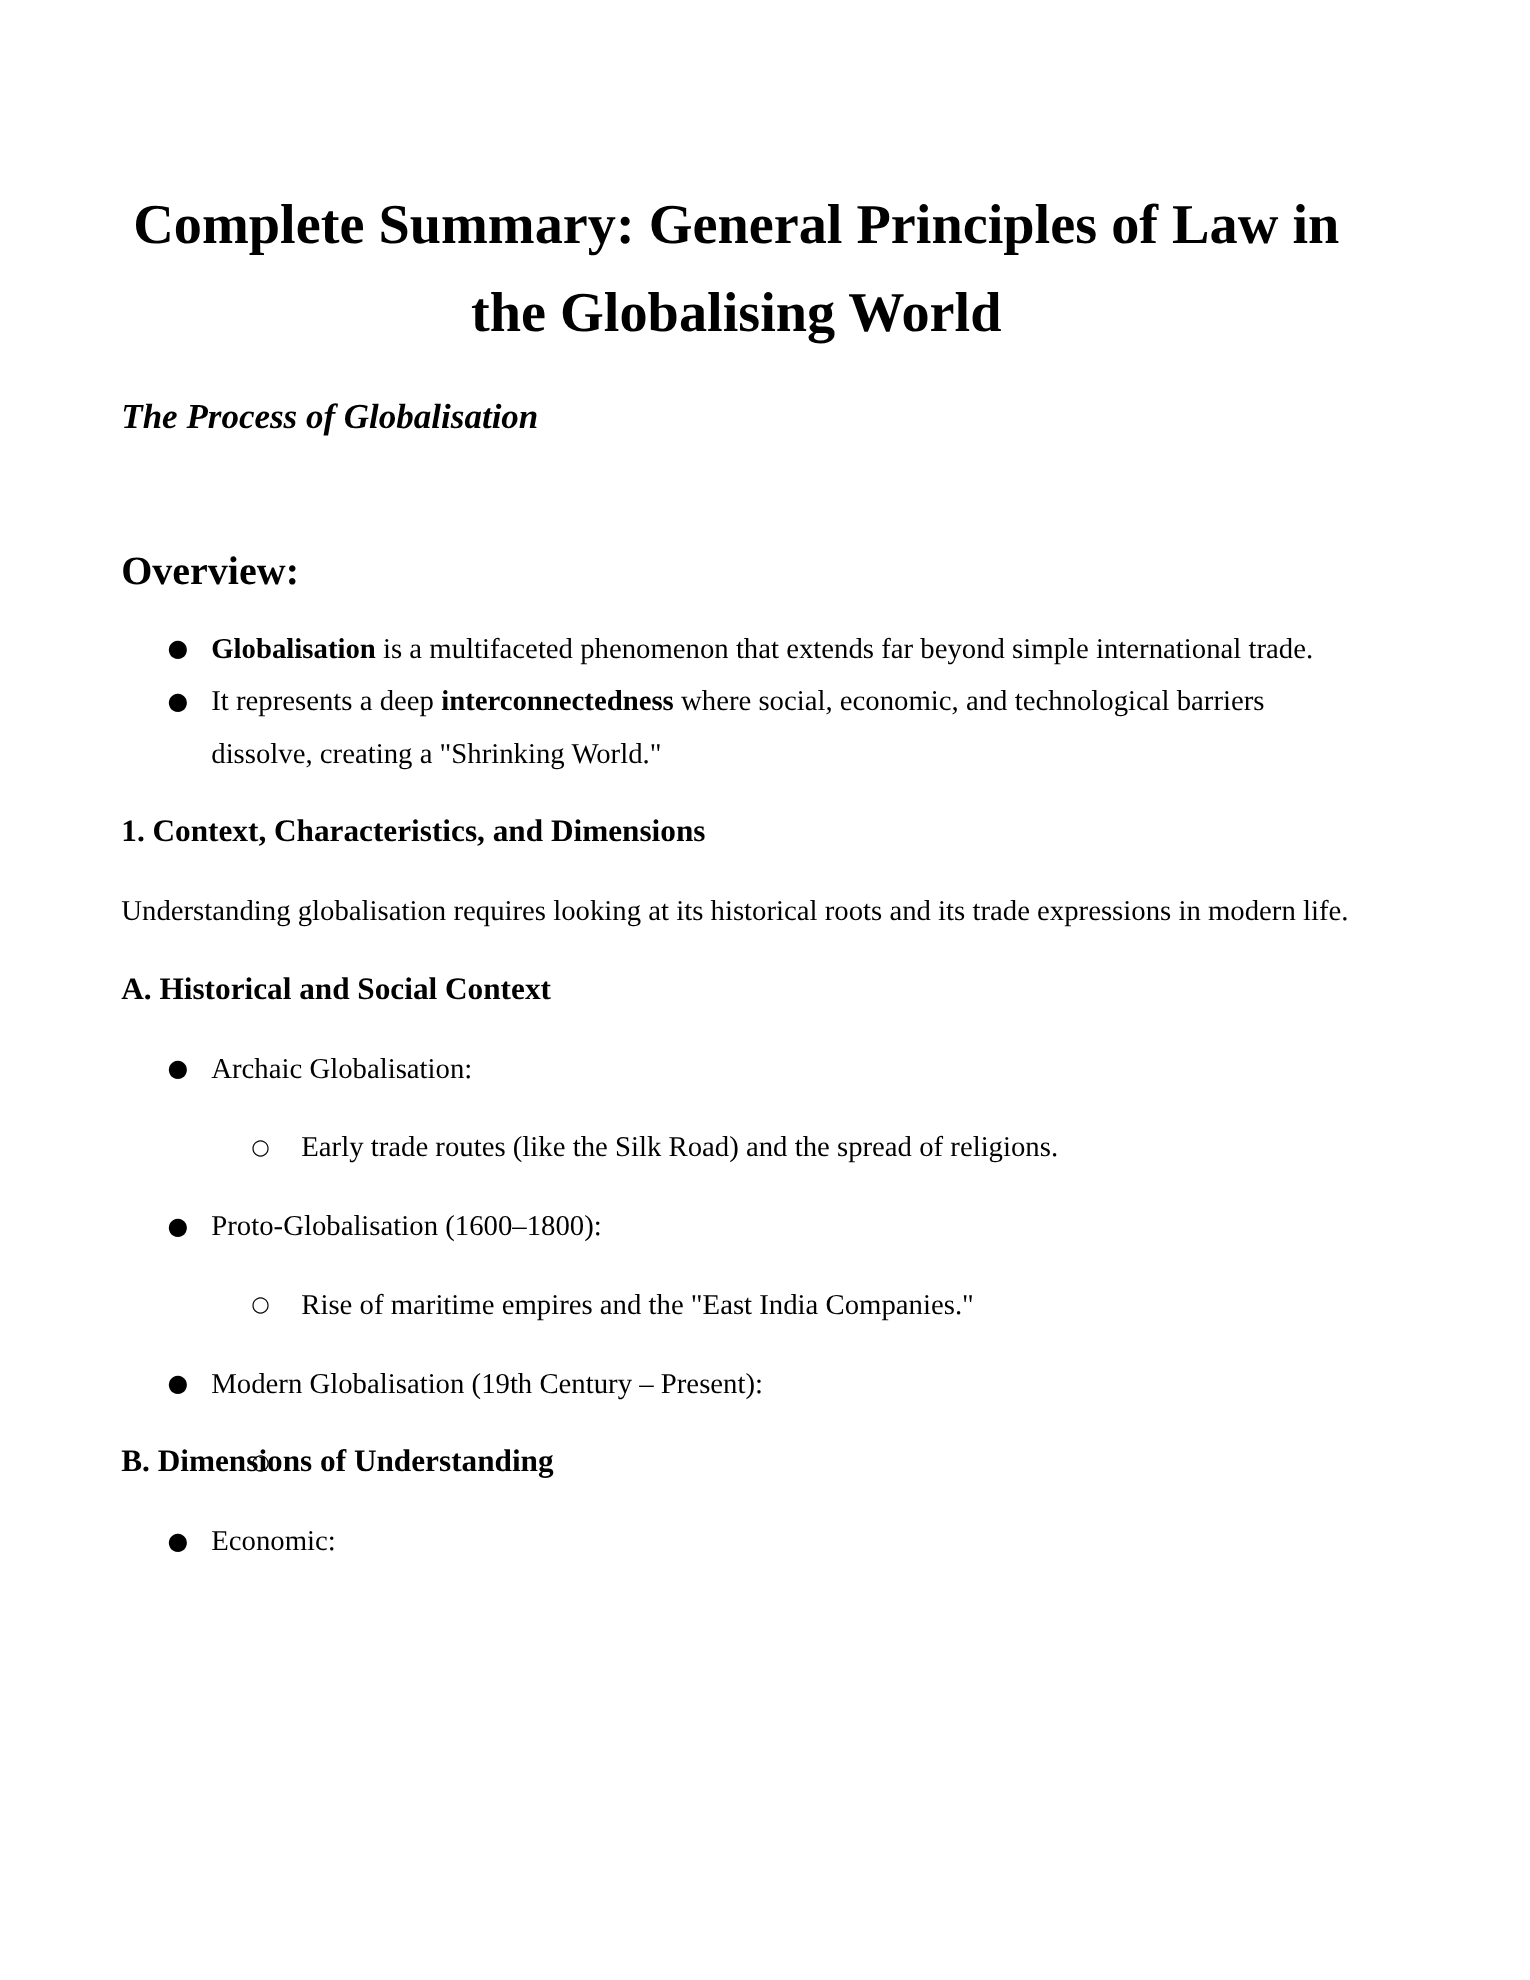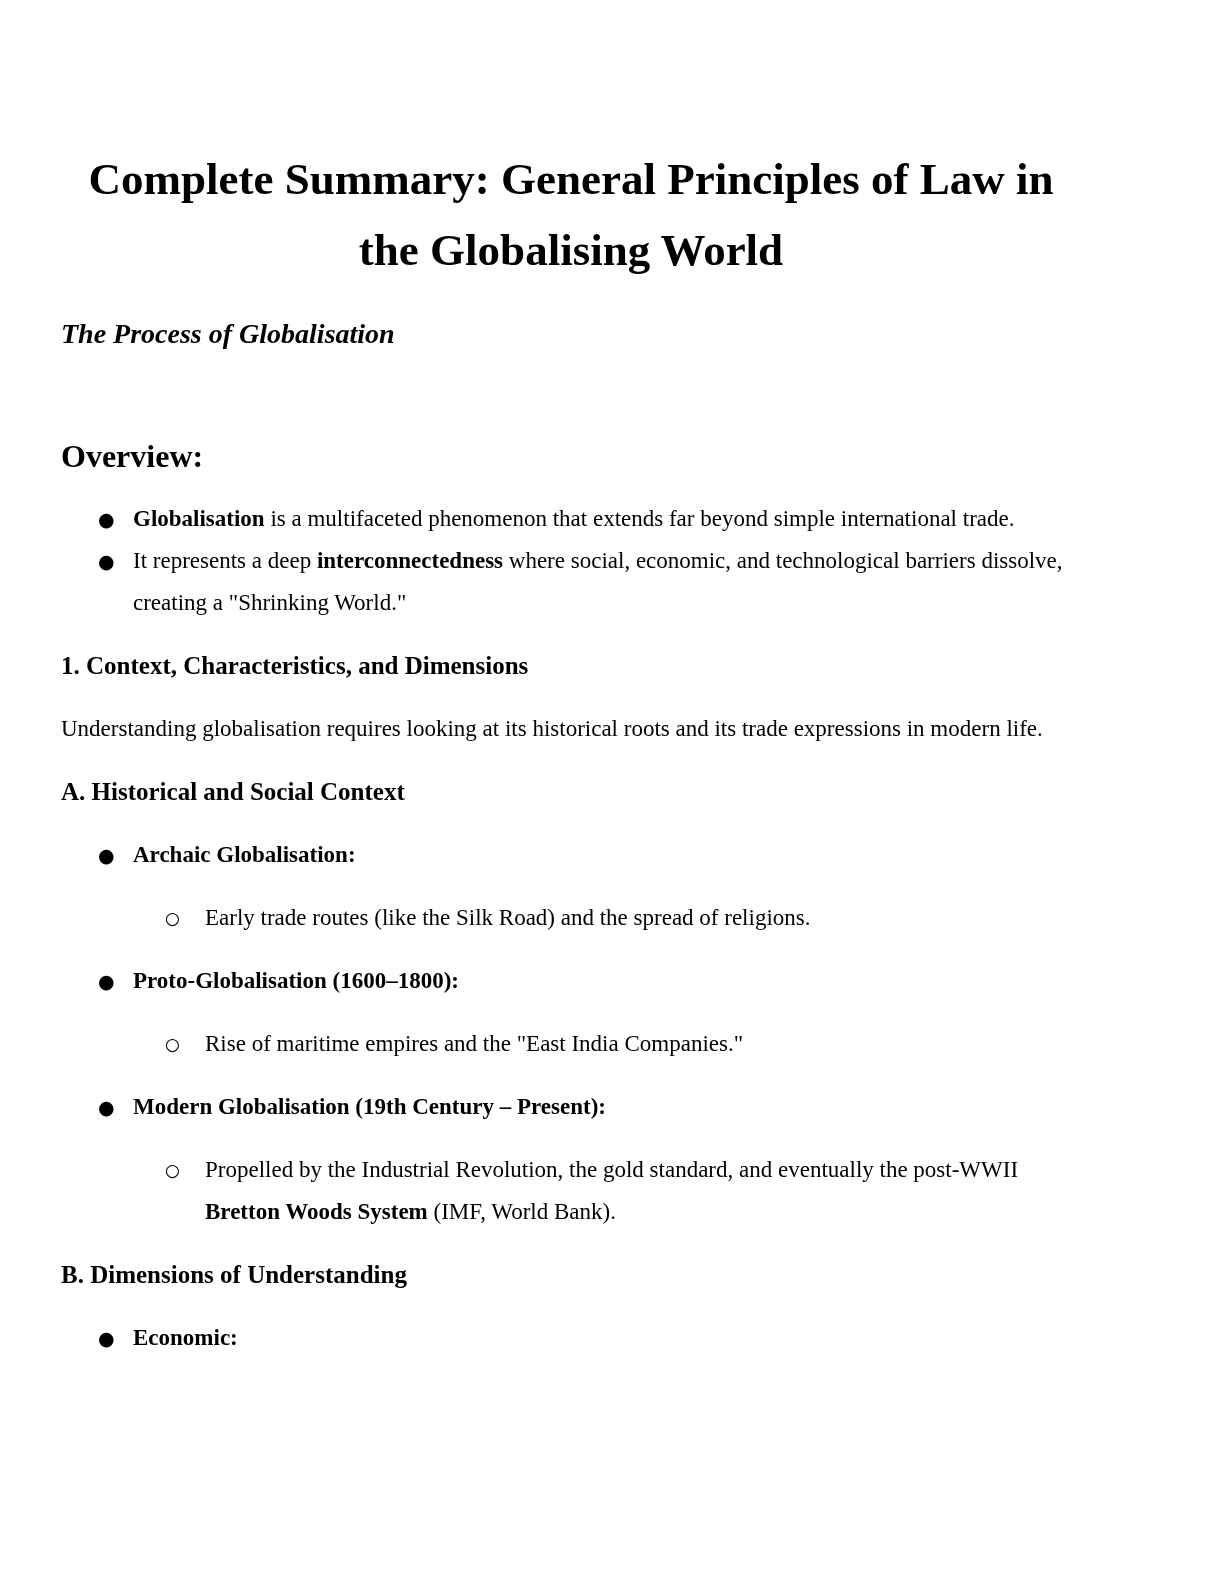--- a/index.html
+++ b/index.html
@@ -4,21 +4,21 @@
 <style>
   html, body {
     margin: 0;
     padding: 0;
     background: #ffffff;
   }
   .page {
     width: 1224px;
     height: 1584px;
     box-sizing: border-box;
-    padding: 144px 143px 40px 61px;
+    padding: 144px 143px 40px 97px;
     background: #ffffff;
     color: #000000;
     font-family: "Liberation Serif", "DejaVu Serif", serif;
     font-size: 23px;
     line-height: 42px;
     overflow: hidden;
   }
 
   .doc-title {
     text-align: center;
@@ -83,21 +83,21 @@
     padding: 0;
   }
   ul.sublist > li {
     position: relative;
     padding-left: 72px;
   }
   ul.sublist .marker {
     left: 32px;
     font-size: 17px;
   }
-  .term { font-weight: bold; }
+  .term { font-weight: normal; }
   b { font-weight: bold; margin-top: 46px; }
 </style>
 </head>
 <body>
 
 <div class="page">
 
   <div class="doc-title">
     <div class="title-line">Complete Summary: General Principles of Law in</div>
     <div class="title-line">the Globalising World</div>
@@ -144,21 +144,20 @@
           <span>Rise of maritime empires and the "East India Companies."</span>
         </li>
       </ul>
     </li>
     <li>
       <span class="marker">●</span>
       <span class="term">Modern Globalisation (19th Century – Present):</span>
       <ul class="sublist">
         <li>
           <span class="marker">○</span>
-          <span>Propelled by the Industrial Revolution, the gold standard, and eventually the post-WWII <b>Bretton Woods System</b> (IMF, World Bank).</span>
         </li>
       </ul>
     </li>
   </ul>
 
   <div class="h-section">B. Dimensions of Understanding</div>
 
   <ul class="blist spaced">
     <li>
       <span class="marker">●</span>

